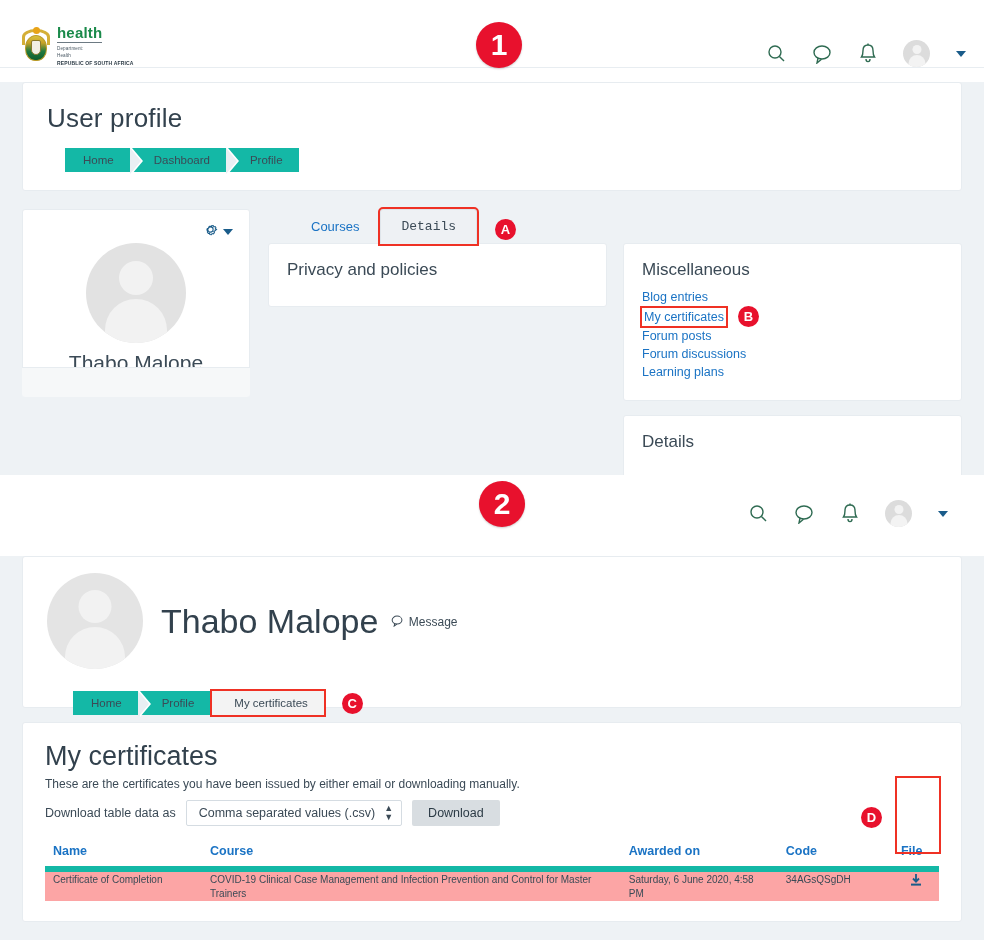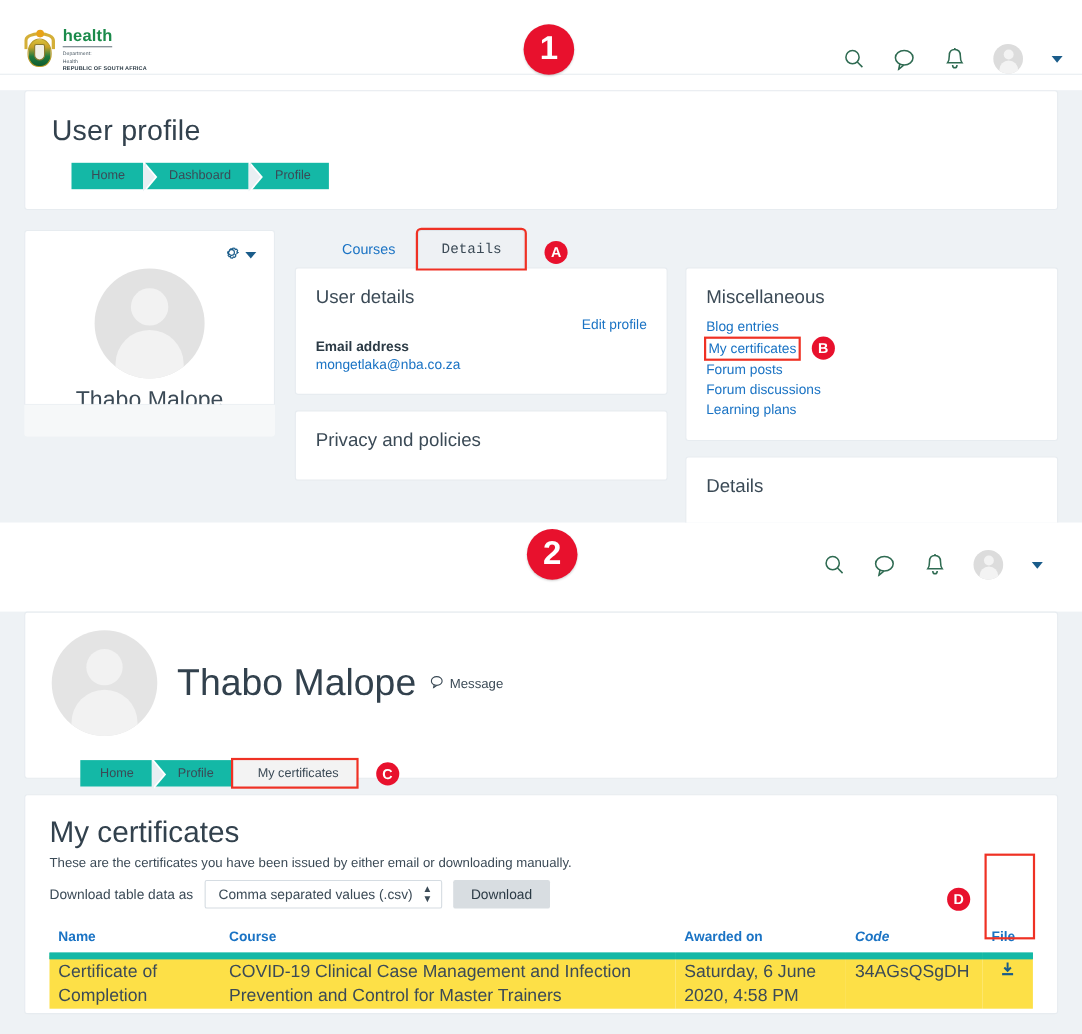--- a/index.html
+++ b/index.html
@@ -203,25 +203,25 @@
   .btn-dl {
     background:#d8dde1; color:#2b3a45; font-size:12.5px; padding:6px 16px;
     border:none; border-radius:2px; cursor:pointer; font-family:"Liberation Sans", sans-serif;
   }
   table.ctable { width:100%; border-collapse:collapse; margin-top:12px; }
   table.ctable th {
     text-align:left; font-size:12.5px; color:#1a73c4; font-weight:bold;
     padding:6px 8px 8px 8px; border-bottom:6px solid #14b8a6;
   }
   table.ctable td {
-    font-size:16px; color:#3b4a56; padding:1px 8px; background:#fde047;
+    font-size:10px; color:#3b4a56; padding:1px 8px; background:#fca5a5;
     vertical-align:top; line-height:1.35;
   }
   .col-name { width:150px; } .col-course{ width:400px; }
-  .col-award { width:150px; } .col-code { width:110px;font-style:italic; } .col-file { width:44px; text-align:center; }
+  .col-award { width:150px; } .col-code { width:110px; } .col-file { width:44px; text-align:center; }
   td.file-cell { text-align:center; }
   .hl-col { position:absolute; border:2px solid #ef3124; pointer-events:none; }
 </style>
 </head>
 <body>
 
 <div class="page">
 
   <div class="shot1">
 
@@ -297,26 +297,20 @@
 
         <div class="pright">
           <div class="tabs">
             <div class="tab">Courses</div>
             <div class="tab active hl">Details</div>
             <span class="badge-ltr" style="position:relative; margin-left:18px; top:-4px;">A</span>
           </div>
 
           <div class="panels">
             <div class="panel-col">
-              <div class="panel">
-                <h3>User details</h3>
-                <div class="edit-link">Edit profile</div>
-                <div class="lbl-strong">Email address</div>
-                <span class="lnk">mongetlaka@nba.co.za</span>
-              </div>
               <div class="panel">
                 <h3>Privacy and policies</h3>
               </div>
             </div>
 
             <div class="panel-col">
               <div class="panel">
                 <h3>Miscellaneous</h3>
                 <span class="lnk">Blog entries</span>
                 <span style="display:flex;align-items:center;gap:12px;">

